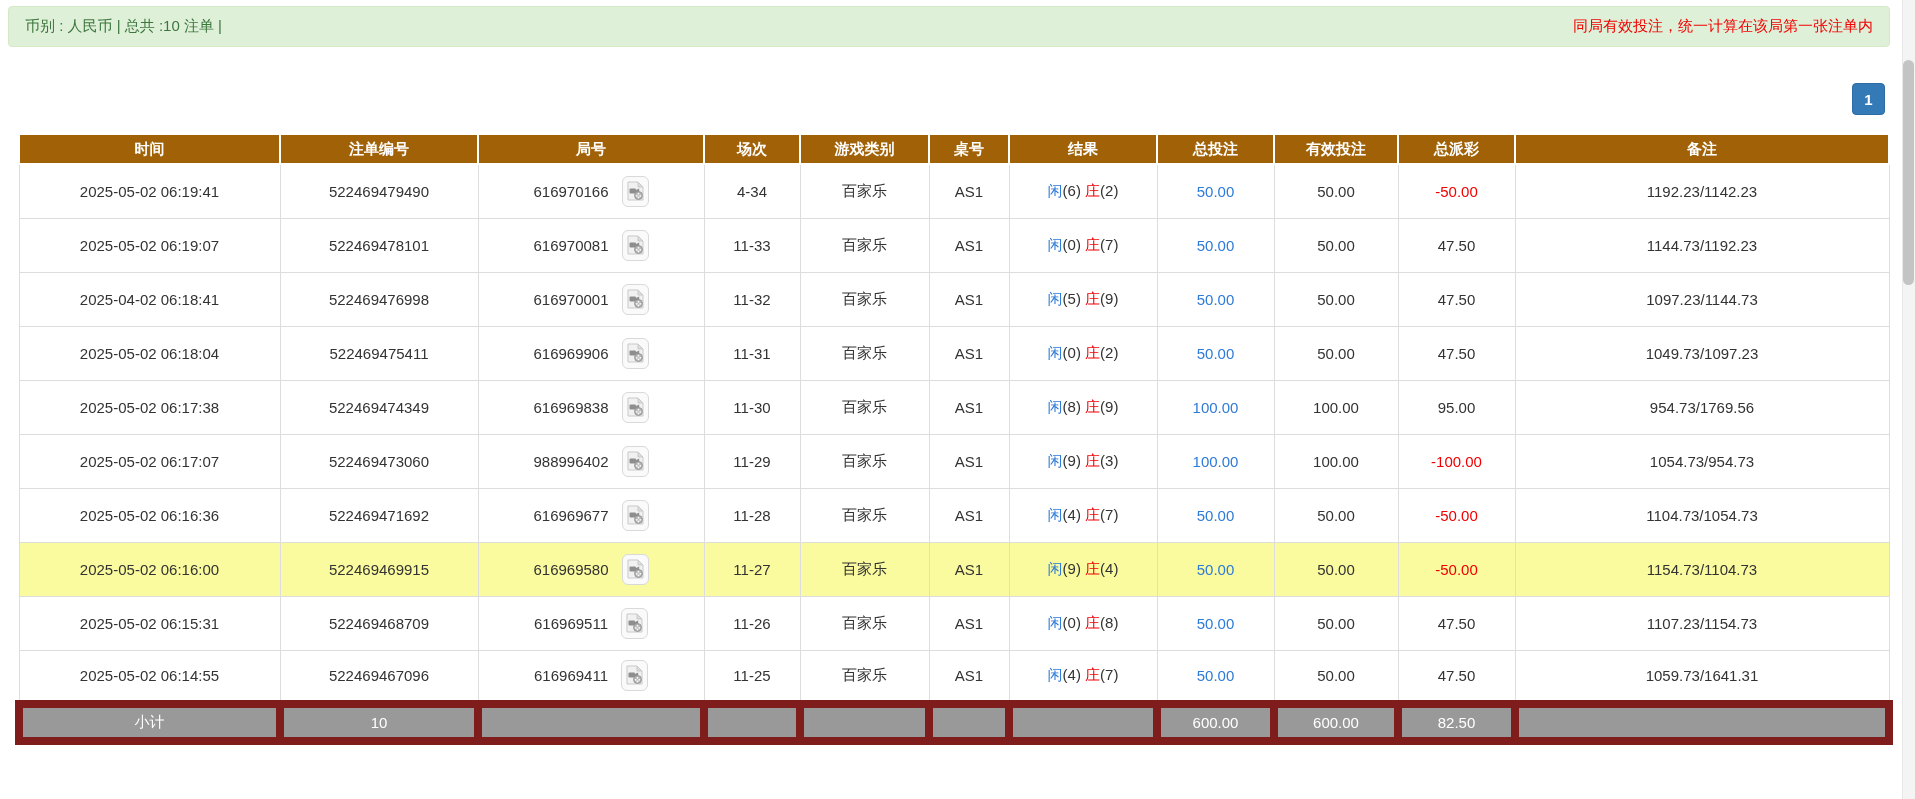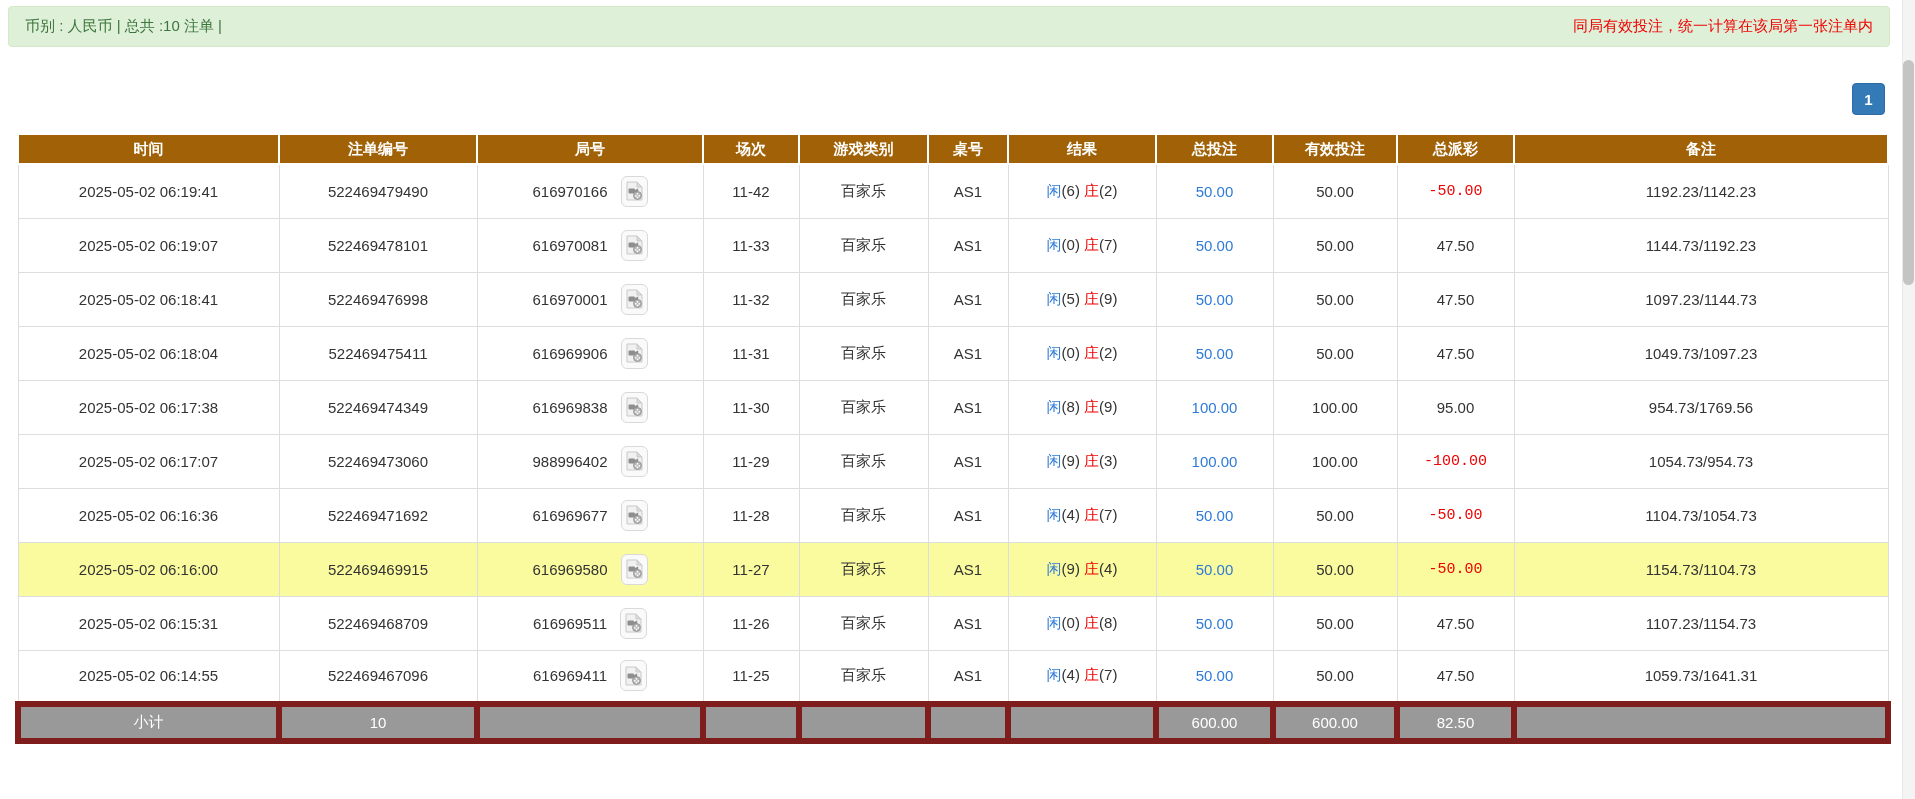--- a/index.html
+++ b/index.html
@@ -32,34 +32,34 @@
     background:#a16207; color:#fff; font-size:15px; font-weight:bold;
     border:2px solid #fff; height:30px; text-align:center; padding:0 2px;
   }
   td {
     border:1px solid #ddd; height:54px; text-align:center;
     font-size:15px; color:#333; background:#fff; padding:0 4px;
     overflow:hidden; white-space:nowrap;
   }
   tr.highlight td { background:var(--highlight); }
   tr.summary td {
-    background:#999; color:#fff; border:6px solid #7f1d1d; height:37px;
+    background:#999; color:#fff; border:8px solid #7f1d1d; height:37px;
   }
 
   .round-cell { display:flex; align-items:center; justify-content:center; gap:13px; }
   .video-btn {
     width:27px; height:31px; border:1px solid #d9d9d9; border-radius:6px;
     background:#fafafa; display:inline-flex; align-items:center; justify-content:center;
     cursor:pointer; flex:0 0 auto;
   }
   .player { color:var(--link-blue); }
   .banker { color:var(--red); }
   .pts    { color:#333; }
   .amt-link { color:var(--link-blue); cursor:pointer; }
-  .neg    { color:var(--red);font-family:Liberation Mono, monospace; }
+  .neg    { color:var(--red); }
 
   
   .scrollbar-track {
     position:absolute; right:0; top:0; width:13px; height:799px; background:#f4f4f4;
     border-left:1px solid #e8e8e8;
   }
   .scrollbar-thumb {
     position:absolute; right:1px; top:60px; width:11px; height:225px;
     background:#c4c4c4; border-radius:6px;
   }
@@ -120,21 +120,21 @@
       <path d="M9 9 l3.2-1.6 v5.2 L9 11 z" fill="#8e8e8e"></path>
       <circle cx="11.5" cy="14.5" r="4" fill="#b5b5b5" stroke="#8e8e8e" stroke-width="0.8"></circle>
       <circle cx="11.5" cy="12.8" r="0.9" fill="#fff"></circle>
       <circle cx="9.8" cy="14.8" r="0.9" fill="#fff"></circle>
       <circle cx="13.2" cy="14.8" r="0.9" fill="#fff"></circle>
       <circle cx="11.5" cy="16.4" r="0.9" fill="#fff"></circle>
     </svg>
   </span>
 </span>
           </td>
-          <td>11-42</td>
+          <td>4-34</td>
           <td>百家乐</td>
           <td>AS1</td>
           <td><span class="player">闲</span><span class="pts">(6)</span><span> </span><span class="banker">庄</span><span class="pts">(2)</span></td>
           <td><span class="amt-link">50.00</span></td>
           <td>50.00</td>
           <td class="neg">-50.00</td>
           <td>1192.23/1142.23</td>
         </tr>
         <tr>
           <td>2025-05-02 06:19:07</td>
@@ -160,21 +160,21 @@
           <td>11-33</td>
           <td>百家乐</td>
           <td>AS1</td>
           <td><span class="player">闲</span><span class="pts">(0)</span><span> </span><span class="banker">庄</span><span class="pts">(7)</span></td>
           <td><span class="amt-link">50.00</span></td>
           <td>50.00</td>
           <td>47.50</td>
           <td>1144.73/1192.23</td>
         </tr>
         <tr>
-          <td>2025-05-02 06:18:41</td>
+          <td>2025-04-02 06:18:41</td>
           <td>522469476998</td>
           <td>
             <span class="round-cell">
               <span>616970001</span>
   <span class="video-btn">
     <svg width="17" height="20" viewBox="0 0 17 20">
       <path d="M1 1 h10 l5 5 v13 h-15 z" fill="#f1f1f1" stroke="#c9c9c9" stroke-width="1"></path>
       <path d="M11 1 l5 5 h-5 z" fill="#dcdcdc" stroke="#c9c9c9" stroke-width="1"></path>
       <rect x="2.5" y="7.5" width="6.5" height="5" rx="1" fill="#8e8e8e"></rect>
       <path d="M9 9 l3.2-1.6 v5.2 L9 11 z" fill="#8e8e8e"></path>

